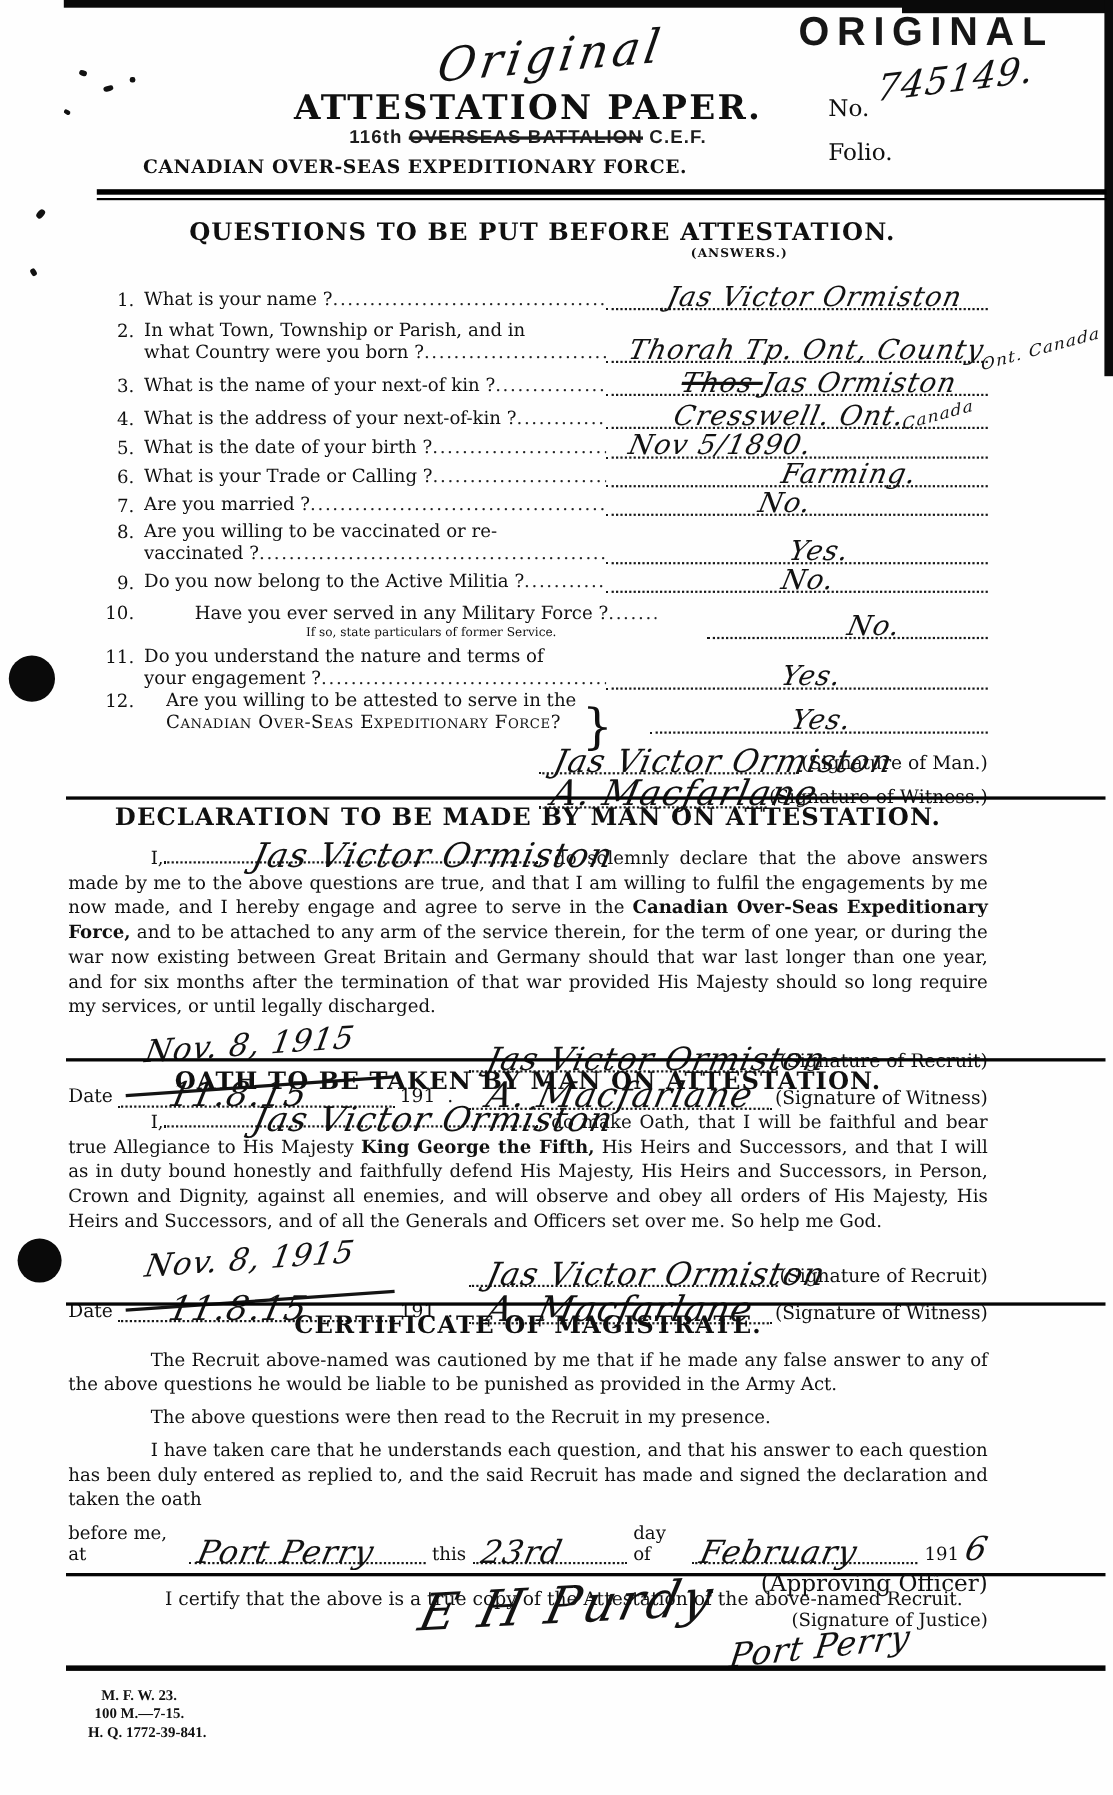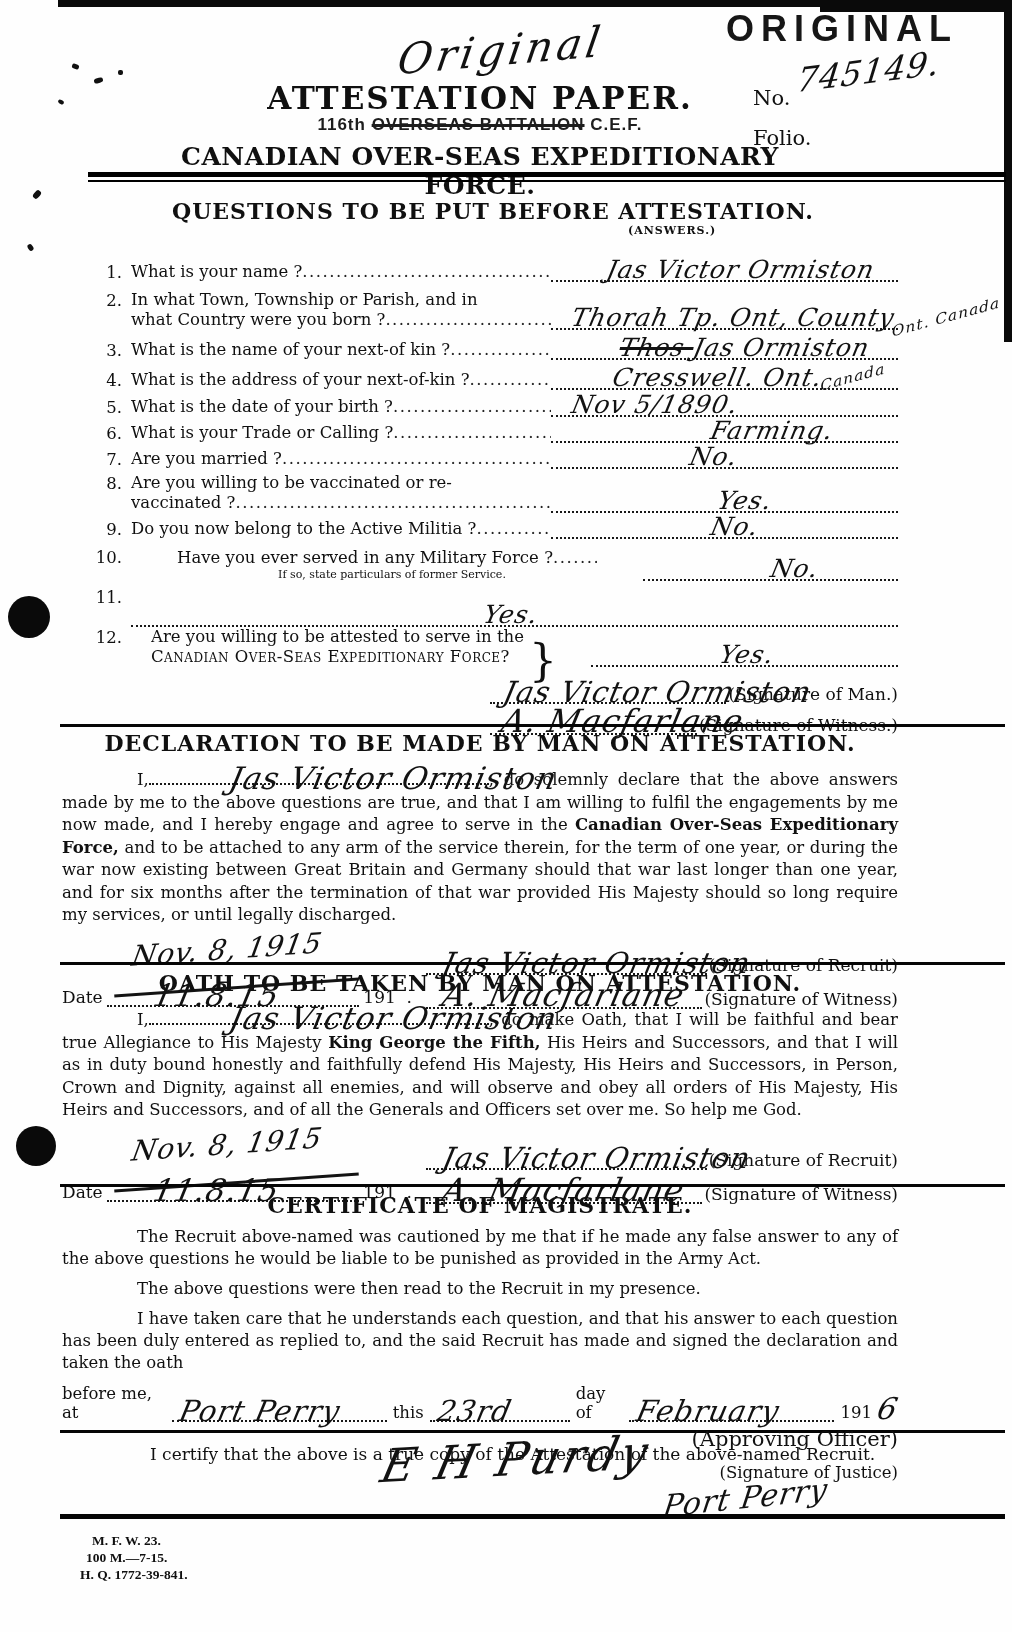--- a/index.html
+++ b/index.html
@@ -14,22 +14,22 @@
       transform:skewX(-12deg);color:#121212;letter-spacing:1px;white-space:nowrap;}
   
   .hw-original{position:absolute;left:398px;top:26px;font-size:42px;transform:rotate(-5deg) skewX(-14deg);letter-spacing:4px;}
   .stamp-original{position:absolute;left:726px;top:8px;font-family:"Liberation Sans",sans-serif;
       font-weight:bold;font-size:36px;letter-spacing:7px;color:#161616;transform:scaleY(1.02);}
   .main-title{position:absolute;left:180px;top:80px;width:600px;text-align:center;
       font-size:31px;font-weight:bold;letter-spacing:2px;}
   .battalion{position:absolute;left:180px;top:115px;width:600px;text-align:center;
       font-family:"Liberation Sans",sans-serif;font-weight:bold;font-size:17px;color:#1d1d1d;letter-spacing:1px;}
   .battalion .struckout{text-decoration:line-through;text-decoration-thickness:3px;}
-  .subtitle{position:absolute;left:130px;top:142px;width:700px;text-align:center;
-      font-size:25px;font-weight:bold;letter-spacing:0.5px;}
+  .subtitle{position:absolute;left:130px;top:142px;width:700px;
+      font-size:17px;font-weight:bold;letter-spacing:0.5px;}
   .no-label{position:absolute;left:753px;top:86px;font-size:21px;}
   .no-value{position:absolute;left:797px;top:52px;font-size:33px;transform:rotate(-7deg) skewX(-14deg);}
   .folio-label{position:absolute;left:753px;top:126px;font-size:21px;}
   .dblrule{position:absolute;left:88px;top:172px;width:918px;height:3px;
       border-top:5px solid #000;border-bottom:2px solid #000;}
   .secline{position:absolute;left:60px;width:945px;border-top:3px solid #050505;}
   .botrule{position:absolute;left:60px;top:1514px;width:945px;border-top:5px solid #050505;}
   
   #questions{position:absolute;left:88px;top:194px;width:810px;}
   .q-title{text-align:center;font-size:22px;font-weight:bold;letter-spacing:1px;margin:4px 0 0 0;}
@@ -206,20 +206,24 @@
           <div class="qcell">
             <div class="qline last">Have you ever served in any Military Force ?</div>
             <div class="qsub">If so, state particulars of former Service.</div>
           </div>
           <div class="acell">
             <span class="hw ans" style="left: 50%;">No.</span>
           </div>
         </div>
         <div class="qrow" style="height: 46px;">
           <div class="qnum" style="padding-bottom: 20px;">11.</div>
+          <div class="qcell">
+            <div class="qline">Do you understand  the  nature  and  terms of</div>
+            <div class="qline last">your engagement ?</div>
+          </div>
           <div class="acell">
             <span class="hw ans" style="left: 46%;">Yes.</span>
           </div>
         </div>
         <div class="qrow" style="height: 40px; gap: 20px;">
           <div class="qnum" style="padding-bottom: 20px;">12.</div>
           <div class="qcell">
             <div class="qline">Are you willing to be attested to serve in the</div>
             <div class="qline caps">Canadian Over-Seas Expeditionary Force?</div>
             <span class="brace">}</span>

